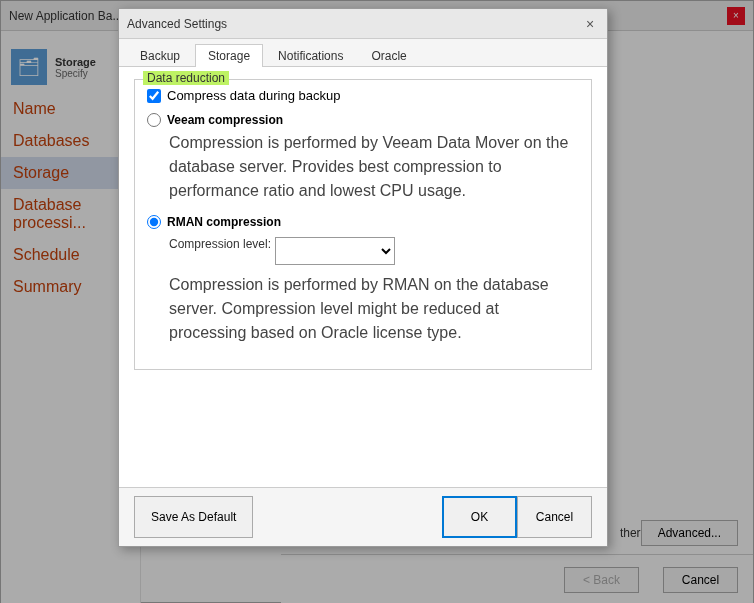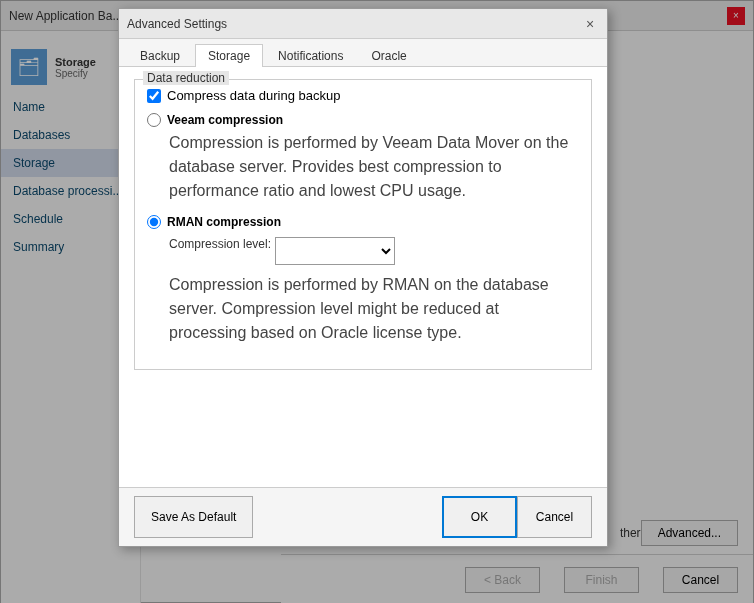--- a/index.html
+++ b/index.html
@@ -83,22 +83,22 @@
       font-weight: bold;
     }
 
     .wizard-sidebar-subtext {
       font-size: 10px;
       color: #666;
     }
 
     .wizard-sidebar-item {
       padding: 7px 12px;
-      font-size: 12px;
-      color: #0c4a6e;
+      font-size: 16px;
+      color: #c2410c;
       cursor: pointer;
     }
 
     .wizard-sidebar-item.active {
       background: #d0d8e8;
       font-weight: normal;
     }
 
     
     .wizard-content {
@@ -237,21 +237,21 @@
       border: 1px solid #ccc;
       padding: 8px 12px 12px 12px;
       margin-bottom: 15px;
       position: relative;
     }
 
     .section-label {
       position: absolute;
       top: -9px;
       left: 8px;
-      background: #e5e5e5;
+      background: #bef264;
       padding: 0 4px;
       font-size: 12px;
       color: #333;
     }
 
     .checkbox-row {
       display: flex;
       align-items: center;
       gap: 6px;
       margin-bottom: 10px;
@@ -405,21 +405,20 @@
         <div class="wizard-dropdown-arrow">▼</div>
       </div>
 
       <div class="wiz-advanced-area">
         <span class="other-label">ther</span>
         <button class="wiz-btn">Advanced...</button>
       </div>
 
       <div class="wizard-footer">
         <button class="wiz-btn disabled">&lt; Back</button>
-        <button class="wiz-btn disabled">Finish</button>
         <button class="wiz-btn">Cancel</button>
       </div>
     </div>
   </div>
 </div>
 
 <div class="modal-overlay"></div>
 
 <div class="dialog">
 

